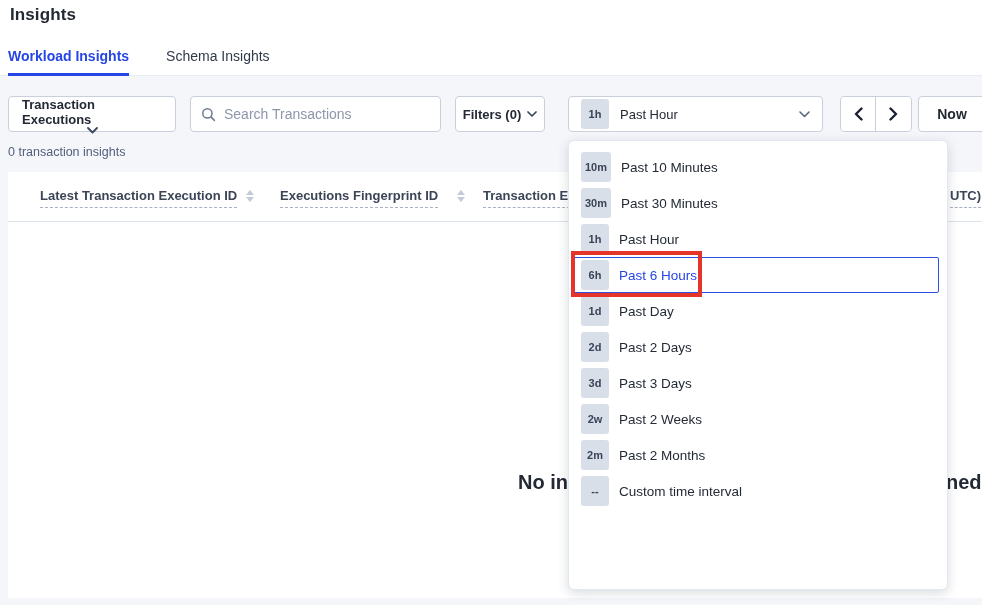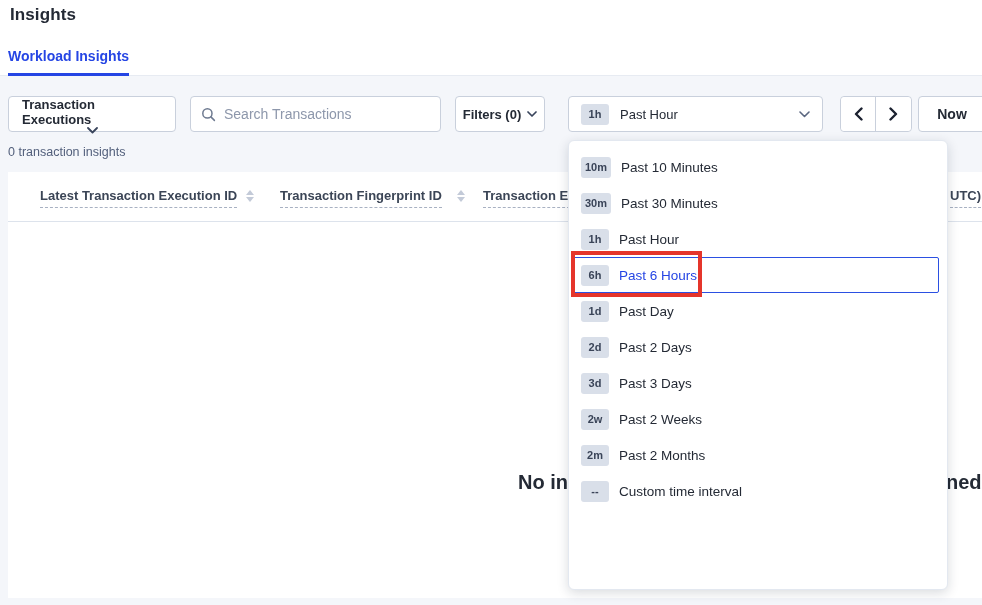--- a/index.html
+++ b/index.html
@@ -17,21 +17,21 @@
   .tab { font-size:14px; color:#30394a; padding-bottom:2px; cursor:pointer; border-bottom:3px solid transparent; }
   .tab.active { color:#2545e4; font-weight:bold; border-bottom-color:#2545e4; }
   
   .ctl { position:absolute; top:96px; height:36px; background:#fff; border:1px solid #c9d0dc; border-radius:4px; display:flex; align-items:center; font-size:13px; color:#242a35; }
   .btn-type { left:8px; width:168px; padding:0 13px; font-weight:bold; justify-content:space-between;flex-direction:column; }
   .search-box { left:190px; width:251px; padding:0 10px; gap:8px; }
   .search-box input { border:none; outline:none; flex:1; font-size:14px; font-family:"Liberation Sans",sans-serif; color:#ec4899; background:transparent; }
   .search-box input::placeholder { color:#8d97ab; }
   .btn-filters { left:455px; width:90px; justify-content:center; gap:6px; font-weight:bold; }
   .time-trigger { left:568px; width:255px; padding:0 12px; gap:11px; }
-  .badge { background:#d9dfe9; color:#3a4458; font-size:11px; font-weight:bold; border-radius:3px; min-width:28px; height:21px; display:inline-flex; align-items:center; justify-content:center; padding:0 4px;text-align:right; }
+  .badge { background:#d9dfe9; color:#3a4458; font-size:11px; font-weight:bold; border-radius:3px; min-width:28px; height:30px; display:inline-flex; align-items:center; justify-content:center; padding:0 4px;text-align:right; }
   .time-trigger .chev { margin-left:auto; }
   .arrow-group { position:absolute; left:840px; top:96px; display:flex; border:1px solid #c9d0dc; border-radius:4px; background:#fff; height:36px; }
   .arrow-btn { width:35px; height:34px; display:flex; align-items:center; justify-content:center; cursor:pointer; background:#fff; }
   .arrow-btn:first-child { border-right:1px solid #c9d0dc; border-radius:4px 0 0 4px; }
   .arrow-btn:last-child { border-radius:0 4px 4px 0; }
   .btn-now { left:918px; width:68px; justify-content:center; font-weight:bold; font-size:14px; }
   .count-text { position:absolute; left:8px; top:145px; font-size:12.5px; color:#53607c; }
   
   .card { position:absolute; left:8px; top:172px; width:974px; height:426px; background:#fff; }
   .thead { position:relative; height:50px; border-bottom:1px solid #dde3ec; }
@@ -54,20 +54,21 @@
   .red-box { position:absolute; left:571px; top:251px; width:131px; height:46px; border:4px solid #e5352b; z-index:6; }
   svg { display:block; }
 </style>
 </head>
 <body>
 
 <div class="topbar">
   <div class="page-title">Insights</div>
   <div class="tabs">
     <div class="tab active">Workload Insights</div>
+    <div class="tab">Schema Insights</div>
   </div>
 </div>
 
 <div class="ctl btn-type">
   <span>Transaction Executions</span>
   <span class="chev">
     <svg width="11" height="7" viewBox="0 0 11 7">
         <polyline points="1,1 5.5,5.5 10,1" fill="none" stroke="#39455c" stroke-width="1.8" stroke-linecap="round" stroke-linejoin="round"></polyline>
       </svg>
   </span>
@@ -122,21 +123,21 @@
 <div class="card">
   <div class="thead">
     <div class="th" style="left:32px;">
       <span class="th-label">Latest Transaction Execution ID</span>
     </div>
     <span class="sort" style="left:238px;">
         <i class="up"></i>
         <i class="down"></i>
       </span>
     <div class="th" style="left:272px;">
-      <span class="th-label">Transaction Fingerprint ID</span>
+      <span class="th-label">Executions Fingerprint ID</span>
     </div>
     <span class="sort" style="left:449px;">
         <i class="up"></i>
         <i class="down"></i>
       </span>
     <div class="th" style="left:475px;">
       <span class="th-label">Transaction Ex</span>
     </div>
     <div class="th" style="left:942px;">
       <span class="th-label">UTC)</span>

